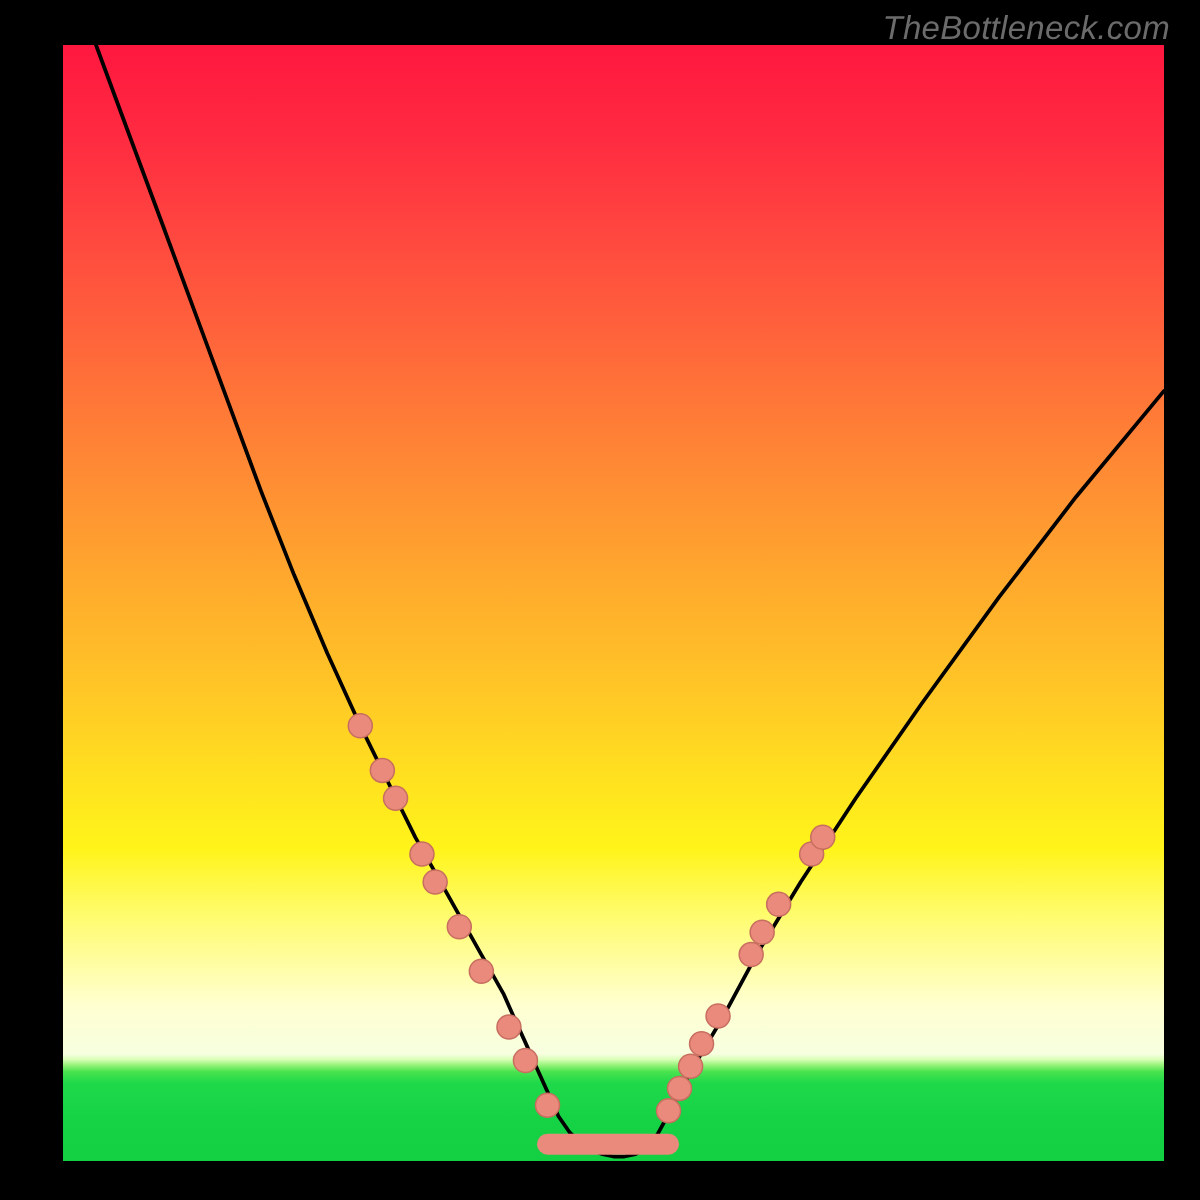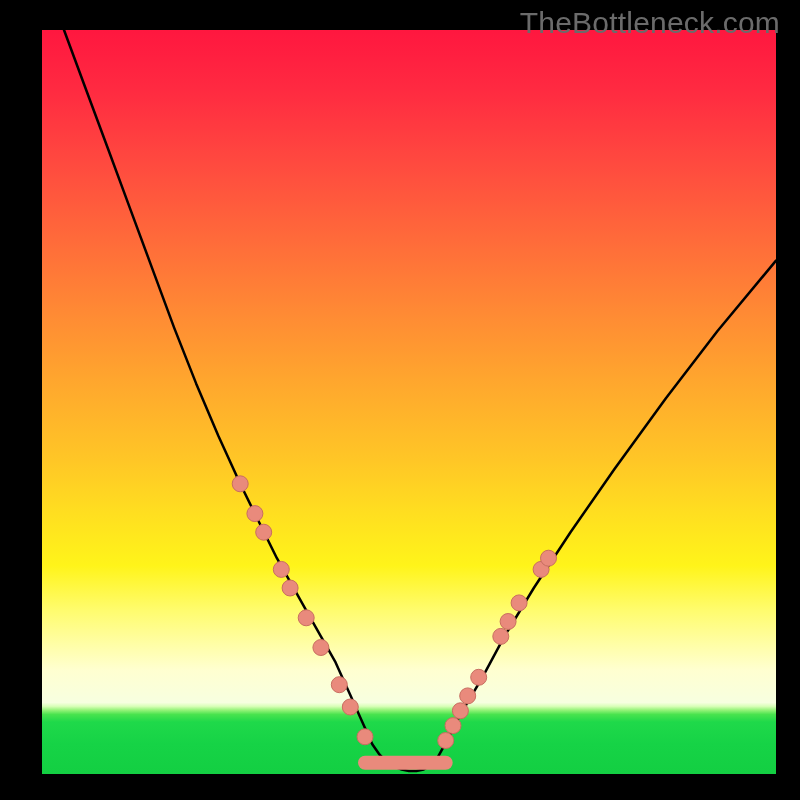--- a/index.html
+++ b/index.html
@@ -55,23 +55,24 @@
     top: 30px;
     width: 734px;
     height: 744px;
     overflow: visible;
   }
   .watermark {
     position: absolute;
     right: 20px;
     top: 6px;
     color: #6b6b6b;
-    font-size: 30px;
+    font-size: 22px;
     letter-spacing: 0.2px;
     user-select: none;
+    font-style: italic;
   }
 </style>
 </head>
 <body>
 
 <div class="frame">
   <div class="plot-area"></div>
 
   <svg class="overlay" viewBox="0 0 734 744">
     <path id="curve-path" fill="none" stroke="#000000" stroke-width="2.5" stroke-linejoin="round" stroke-linecap="round" d="M22.0 0.0 L44.0 59.5 L66.1 119.0 L88.1 178.6 L110.1 238.1 L132.1 297.6 L154.1 353.4 L176.2 405.5 L198.2 453.8 L220.2 498.5 L234.9 528.2 L249.6 554.3 L264.2 580.3 L278.9 606.4 L293.6 632.4 L300.9 648.8 L308.3 665.1 L315.6 681.5 L323.0 697.9 L330.3 714.2 L337.6 724.7 L345.0 732.1 L352.3 736.6 L359.7 739.5 L367.0 741.0 L374.3 741.0 L381.7 739.5 L389.0 735.1 L396.4 726.1 L403.7 712.8 L418.4 684.5 L440.4 647.3 L462.4 606.4 L491.8 558.0 L528.5 502.2 L572.5 439.0 L623.9 368.3 L675.3 301.3 L734.0 230.6"></path>

